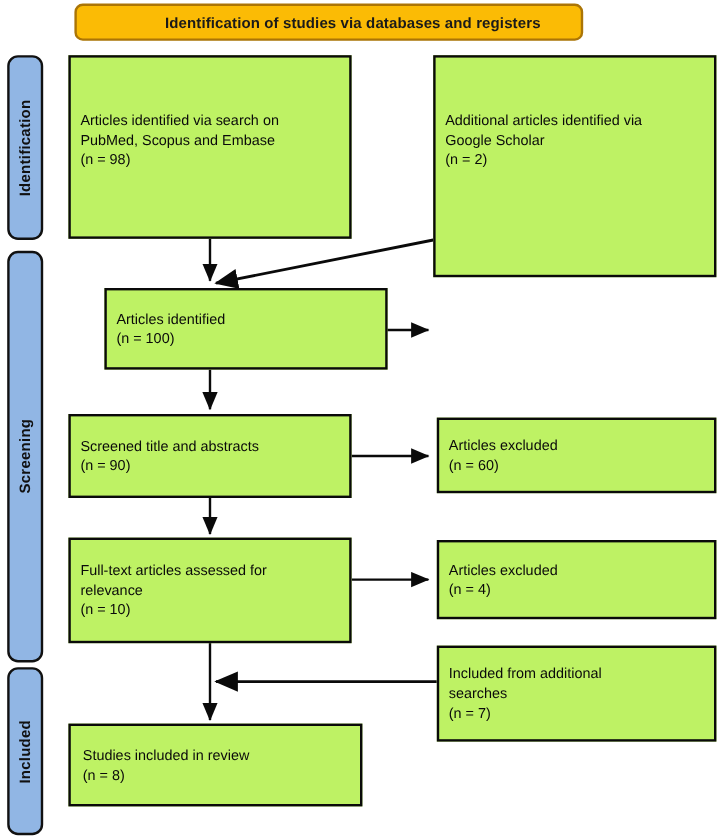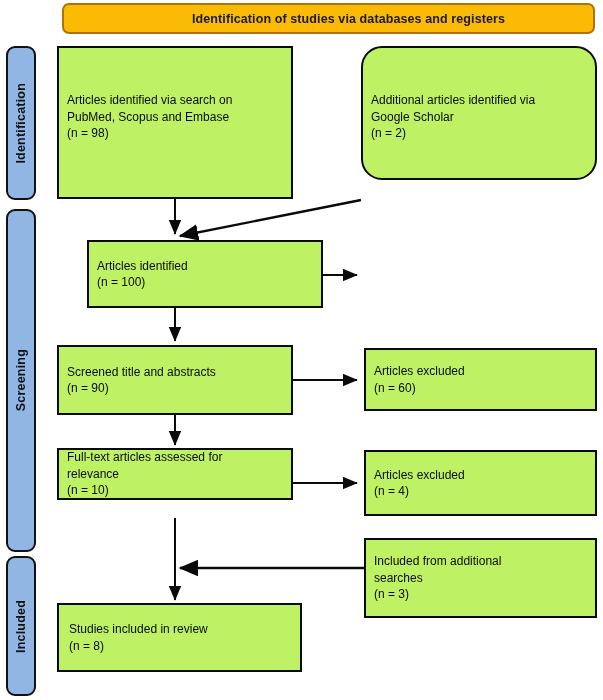--- a/index.html
+++ b/index.html
@@ -56,21 +56,21 @@
   .box.top-align .txt{align-self:flex-start;}
 
   
   #connectors{position:absolute;left:0;top:0;width:603px;height:700px;pointer-events:none;}
 </style>
 </head>
 <body>
 
 <div id="stage">
 
-  <div class="banner" style="left:62px;top:3px;width:533px;height:31px;padding-left:40px;">
+  <div class="banner" style="left:62px;top:3px;width:424px;height:31px;padding-left:40px;">
     <span>Identification of studies via databases and registers</span>
   </div>
 
   <div class="phase-bar" style="left:6px;top:46px;width:30px;height:154px;">
     <span>Identification</span>
   </div>
   <div class="phase-bar" style="left:6px;top:209px;width:30px;height:343px;">
     <span>Screening</span>
   </div>
   <div class="phase-bar" style="left:6px;top:556px;width:30px;height:140px;">
@@ -105,21 +105,21 @@
 
     <line x1="364" y1="568" x2="180" y2="568" stroke="#0a0a0a" stroke-width="2.4" marker-end="url(#arrbig)"></line>
   </svg>
 
   <div class="box top-align" style="left:57px;top:46px;width:236px;height:153px;">
     <span class="txt" style="margin-top:44px;">Articles identified via search on
 PubMed, Scopus and Embase
 (n = 98)</span>
   </div>
 
-  <div class="box top-align" style="left:361px;top:46px;width:236px;height:134px;border-radius:21px;">
+  <div class="box top-align" style="left:361px;top:46px;width:236px;height:185px;">
     <span class="txt" style="margin-top:44px;">Additional articles identified via
 Google Scholar
 (n = 2)</span>
   </div>
 
   <div class="box" style="left:57px;top:240px;width:236px;height:68px;margin-left:30px;">
     <span class="txt">Articles identified
 (n = 100)</span>
   </div>
 
@@ -127,35 +127,35 @@
   <div class="box" style="left:57px;top:345px;width:236px;height:70px;">
     <span class="txt">Screened title and abstracts
 (n = 90)</span>
   </div>
 
   <div class="box" style="left:364px;top:348px;width:233px;height:63px;">
     <span class="txt">Articles excluded
 (n = 60)</span>
   </div>
 
-  <div class="box" style="left:57px;top:448px;width:236px;height:52px;">
+  <div class="box" style="left:57px;top:448px;width:236px;height:88px;">
     <span class="txt">Full-text articles assessed for
 relevance
 (n = 10)</span>
   </div>
 
   <div class="box" style="left:364px;top:450px;width:233px;height:66px;">
     <span class="txt">Articles excluded
 (n = 4)</span>
   </div>
 
   <div class="box" style="left:364px;top:538px;width:233px;height:80px;">
     <span class="txt">Included from additional
 searches
-(n = 3)</span>
+(n = 7)</span>
   </div>
 
   <div class="box" style="left:57px;top:603px;width:245px;height:69px;">
     <span class="txt" style="padding-left:2px;">Studies included in review
 (n = 8)</span>
   </div>
 
 </div>
 
 </body></html>

